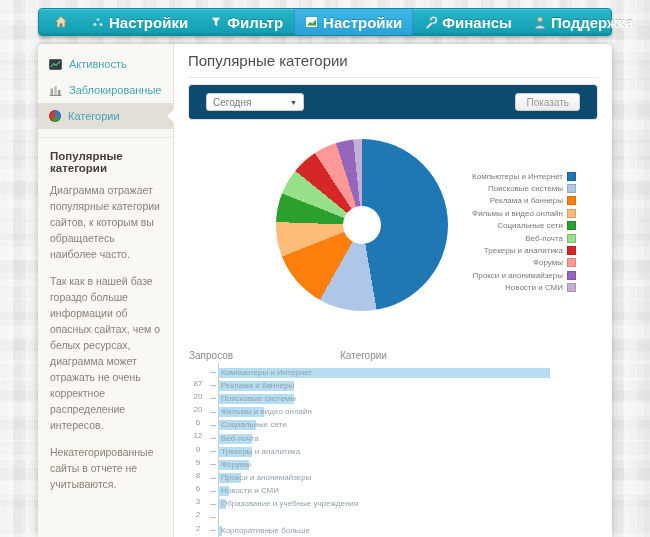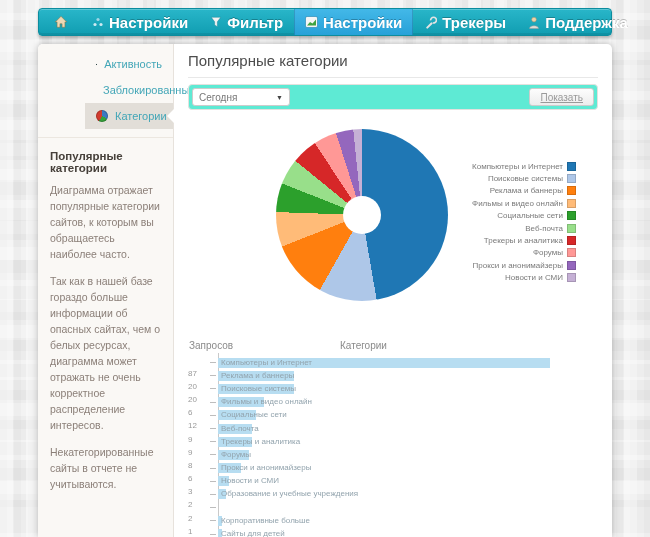--- a/index.html
+++ b/index.html
@@ -27,60 +27,60 @@
   .tab svg, .home-btn svg { display:block; }
 
   
   .panel { position:absolute; left:38px; top:44px; width:574px; height:493px; background:#fff;
     border-radius:5px 5px 0 0; box-shadow:0 0 7px rgba(0,0,0,.28); display:flex; }
 
   
   .sidebar { width:136px; flex:none; background:#faf8f5; border-right:1px solid #e7e2dc; border-radius:5px 0 0 0; }
   .side-menu { padding-top:7px; list-style:none; }
   .side-item { position:relative; display:flex; align-items:center; gap:7px; padding:7px 11px;
-    font-size:11px; color:#43a6b7; cursor:pointer;margin-left:47px; }
+    font-size:11px; color:#43a6b7; cursor:pointer; }
   .side-item.active { background:#e2ded8; }
   .notch { position:absolute; right:-1px; top:50%; margin-top:-7px; width:0; height:0;
     border-top:7px solid transparent; border-bottom:7px solid transparent; border-right:7px solid #fff; }
   .side-info { margin-top:8px; border-top:1px solid #ece7e0; padding:10px 12px 0; }
   .side-info h4 { font-size:11.5px; color:#46403a; margin:2px 0 8px; }
   .side-info p { font-size:10.5px; line-height:16px; color:#8b7f78; margin:0 0 11px; }
 
   
   .main { flex:1; padding:4px 14px 0; position:relative; min-width:0; }
   .page-title { font-size:15px; font-weight:normal; color:#4d4d4d; margin-top:4px;
     padding-bottom:8px; border-bottom:1px solid #e8e8e8; }
-  .toolbar { margin-top:6px; background:#5eead4; border:1px solid #e3e1de; border-radius:4px;
-    height:26px; padding:3px; display:flex; align-items:center; gap:10px; }
+  .toolbar { margin-top:6px; background:#0c4a6e; border:1px solid #e3e1de; border-radius:4px;
+    height:26px; padding:17px; display:flex; align-items:center; gap:10px; }
   .select { width:98px; height:18px; background:#fff; border:1px solid #ccc; border-radius:3px;
     font-size:10px; color:#777; display:flex; align-items:center; justify-content:space-between;
     padding:0 6px; cursor:pointer; }
   .select .caret { font-size:7px; color:#444; }
   .show-btn { margin-left:auto; height:18px; padding:0 10px; background:linear-gradient(#fdfdfd,#ededed);
     border:1px solid #ccc; border-radius:3px; color:#999; font-size:10px; cursor:pointer;
-    font-family:"Liberation Sans", sans-serif;text-decoration:underline; }
+    font-family:"Liberation Sans", sans-serif; }
 
   
   .chart-area { position:relative; height:224px; }
   .pie { position:absolute; left:88px; top:19px; width:172px; height:172px; border-radius:50%; }
   .pie-hole { position:absolute; left:155px; top:86px; width:38px; height:38px; border-radius:50%; background:#fff; }
   .legend { position:absolute; right:22px; top:50px; list-style:none; }
   .legend li { display:flex; align-items:center; justify-content:flex-end; gap:4px;
     height:12.4px; font-size:8px; color:#7a7a7a; white-space:nowrap; }
   .swatch { width:9px; height:9px; flex:none; box-shadow:inset 0 0 0 1px rgba(0,0,0,.15); }
 
   
   .barchart { position:relative; margin-top:4px; }
   .bar-headers { position:relative; height:15px; font-size:10px; color:#8b8b8b; }
   .h-q { position:absolute; left:1px; top:2px; }
   .h-c { position:absolute; left:152px; top:2px; }
   .bars { position:relative; padding:3px 0 4px; }
   .axis { position:absolute; left:30px; top:0; bottom:0; width:1px; background:#c9c9c9; }
   .bar-row { display:flex; align-items:center; height:13.2px; }
-  .bar-num { width:20px; text-align:left; font-size:8px; color:#9a9a9a; flex:none;margin-top:21px; }
+  .bar-num { width:20px; text-align:center; font-size:8px; color:#9a9a9a; flex:none;margin-top:21px; }
   .bar-tick { width:6px; height:1px; background:#bdbdbd; margin-left:2px; flex:none; }
   .bar-cell { position:relative; width:332px; height:10px; flex:none; margin-left:2px; }
   .bar-fill { position:absolute; left:0; top:0; height:10px; }
   .bar-label { position:absolute; left:3px; top:0; font-size:8px; line-height:10px; color:#92a3ad; white-space:nowrap; }
 </style>
 </head>
 <body>
 
 <div id="page">
 
@@ -111,21 +111,21 @@
         </svg>
       <span>Настройки</span>
     </span>
     <span class="tab">
       <svg width="13" height="13" viewBox="0 0 14 14">
           <g stroke="#e3e3e3" fill="none">
             <path d="M3.5 12.5 L8 8" stroke-width="2.2" stroke-linecap="round"></path>
             <path d="M7.2 4.8 A3.1 3.1 0 1 1 9.4 7.4" stroke-width="1.8"></path>
           </g>
         </svg>
-      <span>Трекеры</span>
+      <span>Финансы</span>
     </span>
     <span class="tab">
       <svg width="12" height="13" viewBox="0 0 12 13">
           <circle cx="6" cy="3.6" r="2.4" fill="#ecd3a8" stroke="#9b8a6a" stroke-width="0.5"></circle>
           <path d="M1.5 12.5 C1.5 8.8 10.5 8.8 10.5 12.5 Z" fill="#dfdcd5" stroke="#9b9b9b" stroke-width="0.5"></path>
         </svg>
       <span>Поддержка</span>
     </span>
   </nav>
 

